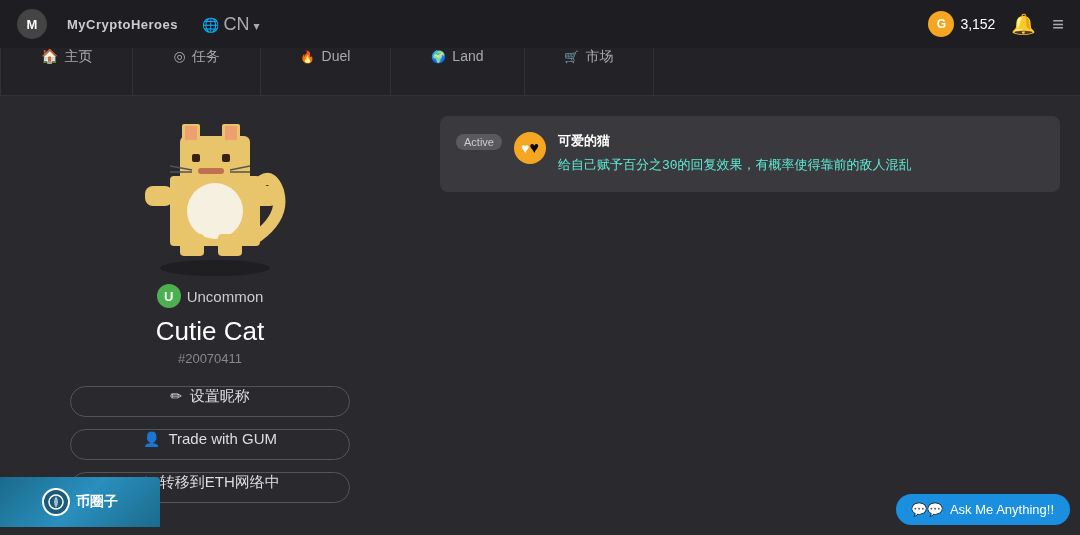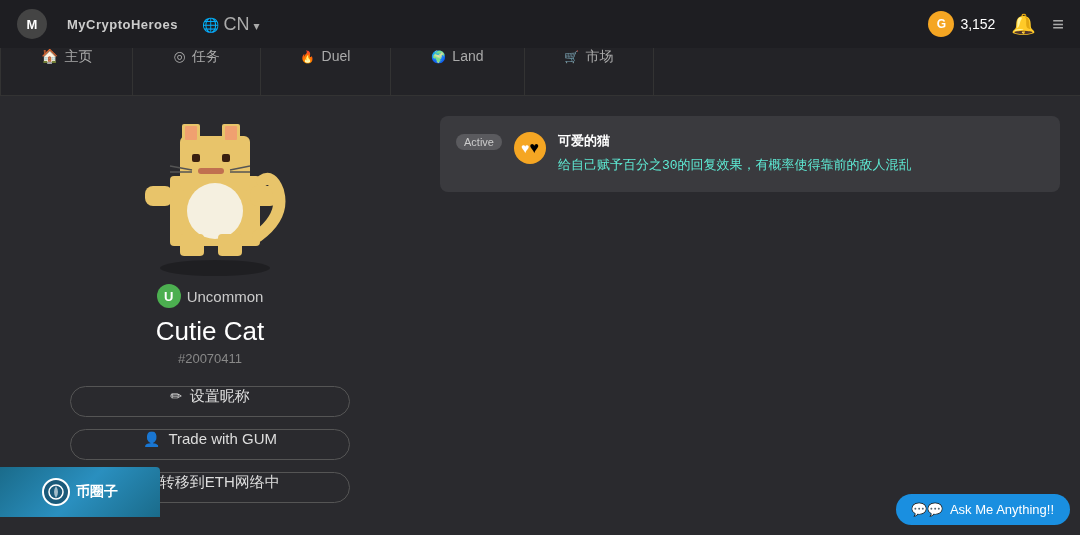--- a/index.html
+++ b/index.html
@@ -232,21 +232,21 @@
     .skill-desc {
       color: #5eead4;
       font-size: 13px;
       line-height: 1.5;
       font-family: Liberation Mono, monospace;
     }
 
     
     .watermark {
       position: absolute;
-      bottom: 18px;
+      bottom: 8px;
       left: 0;
       width: 160px;
       height: 50px;
       background: linear-gradient(135deg, #1a6b8a 0%, #2a8fbf 50%, #1a6b8a 100%);
       display: flex;
       align-items: center;
       justify-content: center;
       gap: 6px;
       z-index: 10;
       border-top-right-radius: 4px;

